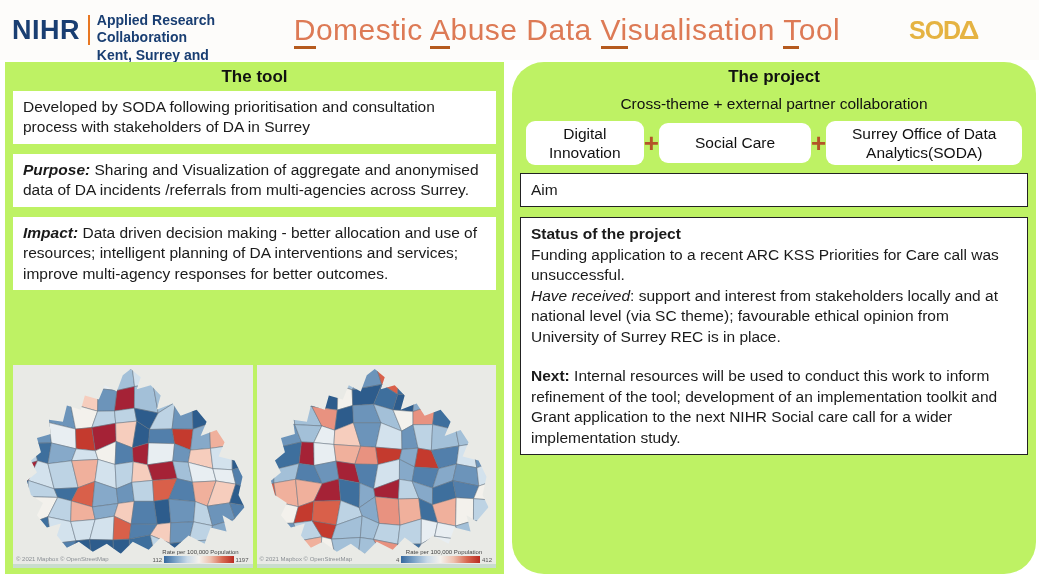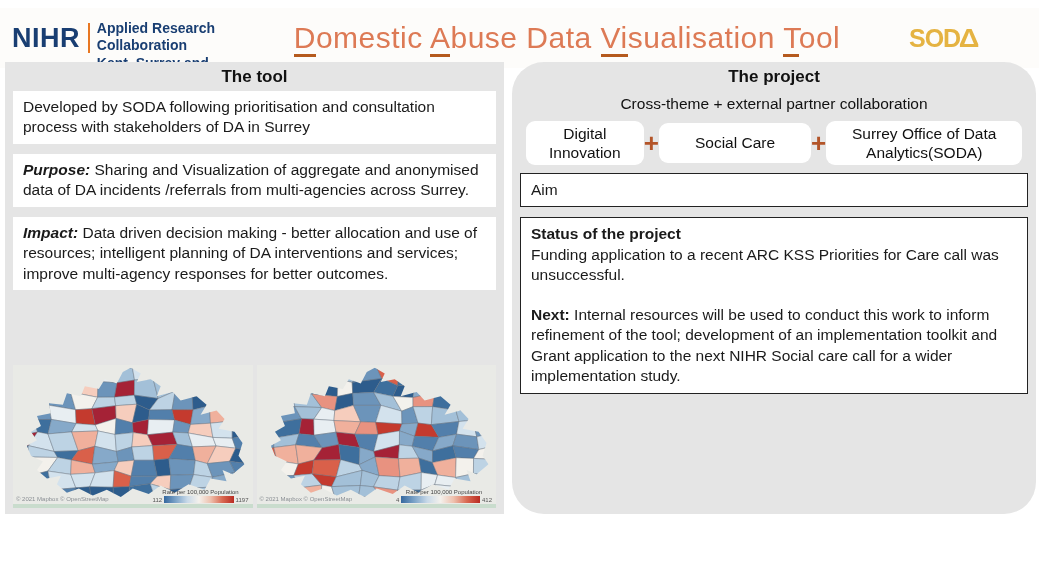--- a/index.html
+++ b/index.html
@@ -1,34 +1,34 @@
 <!DOCTYPE html>
 <html><head>
 <meta charset="utf-8">
 <style>
   * { margin:0; padding:0; box-sizing:border-box; }
   html,body { width:1039px; height:579px; background:#ffffff; overflow:hidden;
               font-family:"Liberation Sans", sans-serif; }
 
   
-  .header { position:absolute; left:0; top:8px; width:1039px; height:60px;
+  .header { position:absolute; left:0; top:0; width:1039px; height:60px;
             background:#fdfcfa; display:flex; align-items:center; }
   .nihr-block { display:flex; align-items:center; padding-left:12px; width:225px; flex:0 0 auto; }
   .nihr-acronym { color:#193e72; font-weight:800; font-size:27px; letter-spacing:0.5px; }
   .nihr-divider { width:3px; height:30px; background:#e87722; margin:0 7px 0 8px; }
   .nihr-sub { color:#193e72; font-size:14px; font-weight:700; line-height:1.25;margin-top:33px; }
   .title-wrap { flex:1; text-align:center; }
   .main-title { font-size:30px; color:#dd7a55; font-weight:400; letter-spacing:0.5px; }
   .main-title .u { border-bottom:3px solid #b55a1e; padding-bottom:0px; }
   .soda-logo { flex:0 0 auto; width:130px; text-align:left; padding-right:14px;
                color:#e5b342; font-weight:800; font-size:25px; letter-spacing:-1px; }
   .soda-tri { display:inline-block; transform:scaleX(1.15); }
 
   
-  .panel { position:absolute; top:62px; height:452px; background:#e5e5e5; }
+  .panel { position:absolute; top:62px; height:512px; background:#bef264; }
   .panel-left  { left:5px;   width:499px; }
   .panel-right { left:512px; width:524px;border-radius:32px; }
   .panel-title { text-align:center; font-weight:700; font-size:17px; color:#111;
                  padding:5px 0 4px 0; }
 
   .white-box { background:#ffffff; margin:0 8px 10px 8px; padding:6px 10px;
                font-size:15.5px; line-height:1.32; color:#1a1a1a; }
   .bordered  { border:1.6px solid #222; }
   .lbl-bi { font-weight:700; font-style:italic; }
   .lbl-b  { font-weight:700; }
@@ -399,18 +399,21 @@
     <div class="partner-box pb-2">Surrey Office of Data Analytics(SODA)</div>
   </div>
 
   <div class="white-box bordered aim-box">
     <div class="hd">Aim</div>
   </div>
 
   <div class="white-box bordered status-box">
     <div class="hd">Status of the project</div>
     <div>Funding application to a recent ARC KSS Priorities for Care call was unsuccessful.</div>
+    <div>
+      <span class="it">Have received</span><span>: support and interest from stakeholders locally and at national level (via SC theme); favourable ethical opinion from University of Surrey REC is in place.</span>
+    </div>
     <div class="spacer-line"></div>
     <div>
       <span class="lbl-b">Next:</span><span> Internal resources will be used to conduct this work to inform refinement of the tool; development of an implementation toolkit and Grant application to the next NIHR Social care call for a wider implementation study.</span>
     </div>
   </div>
 </div>
 
 </body></html>

